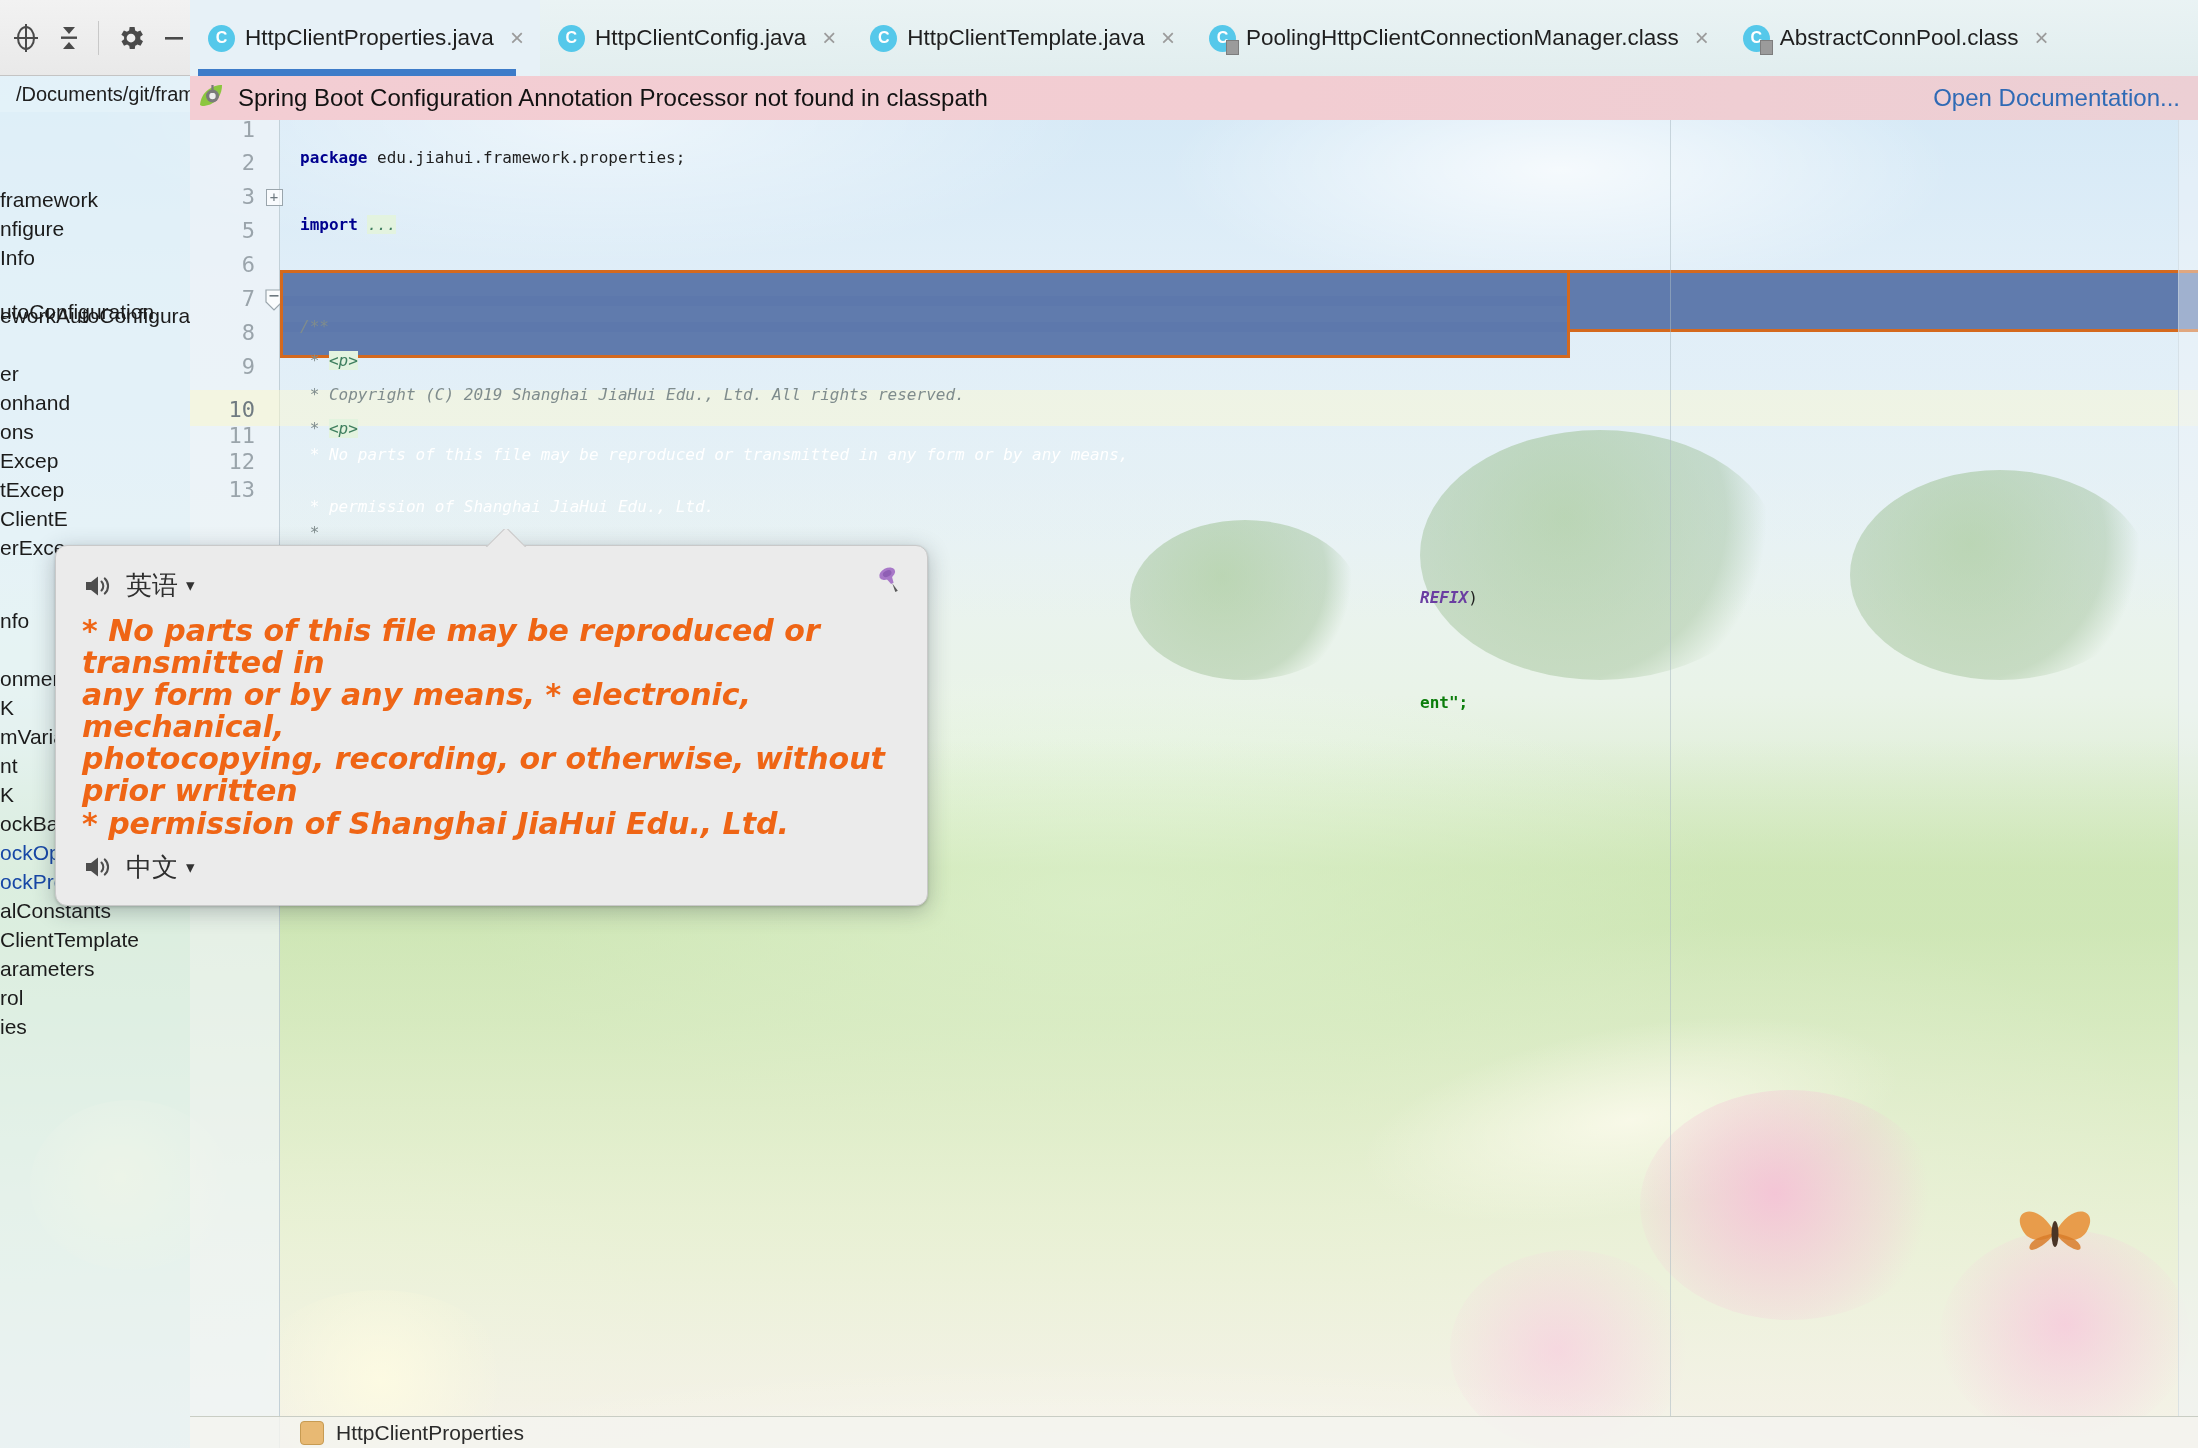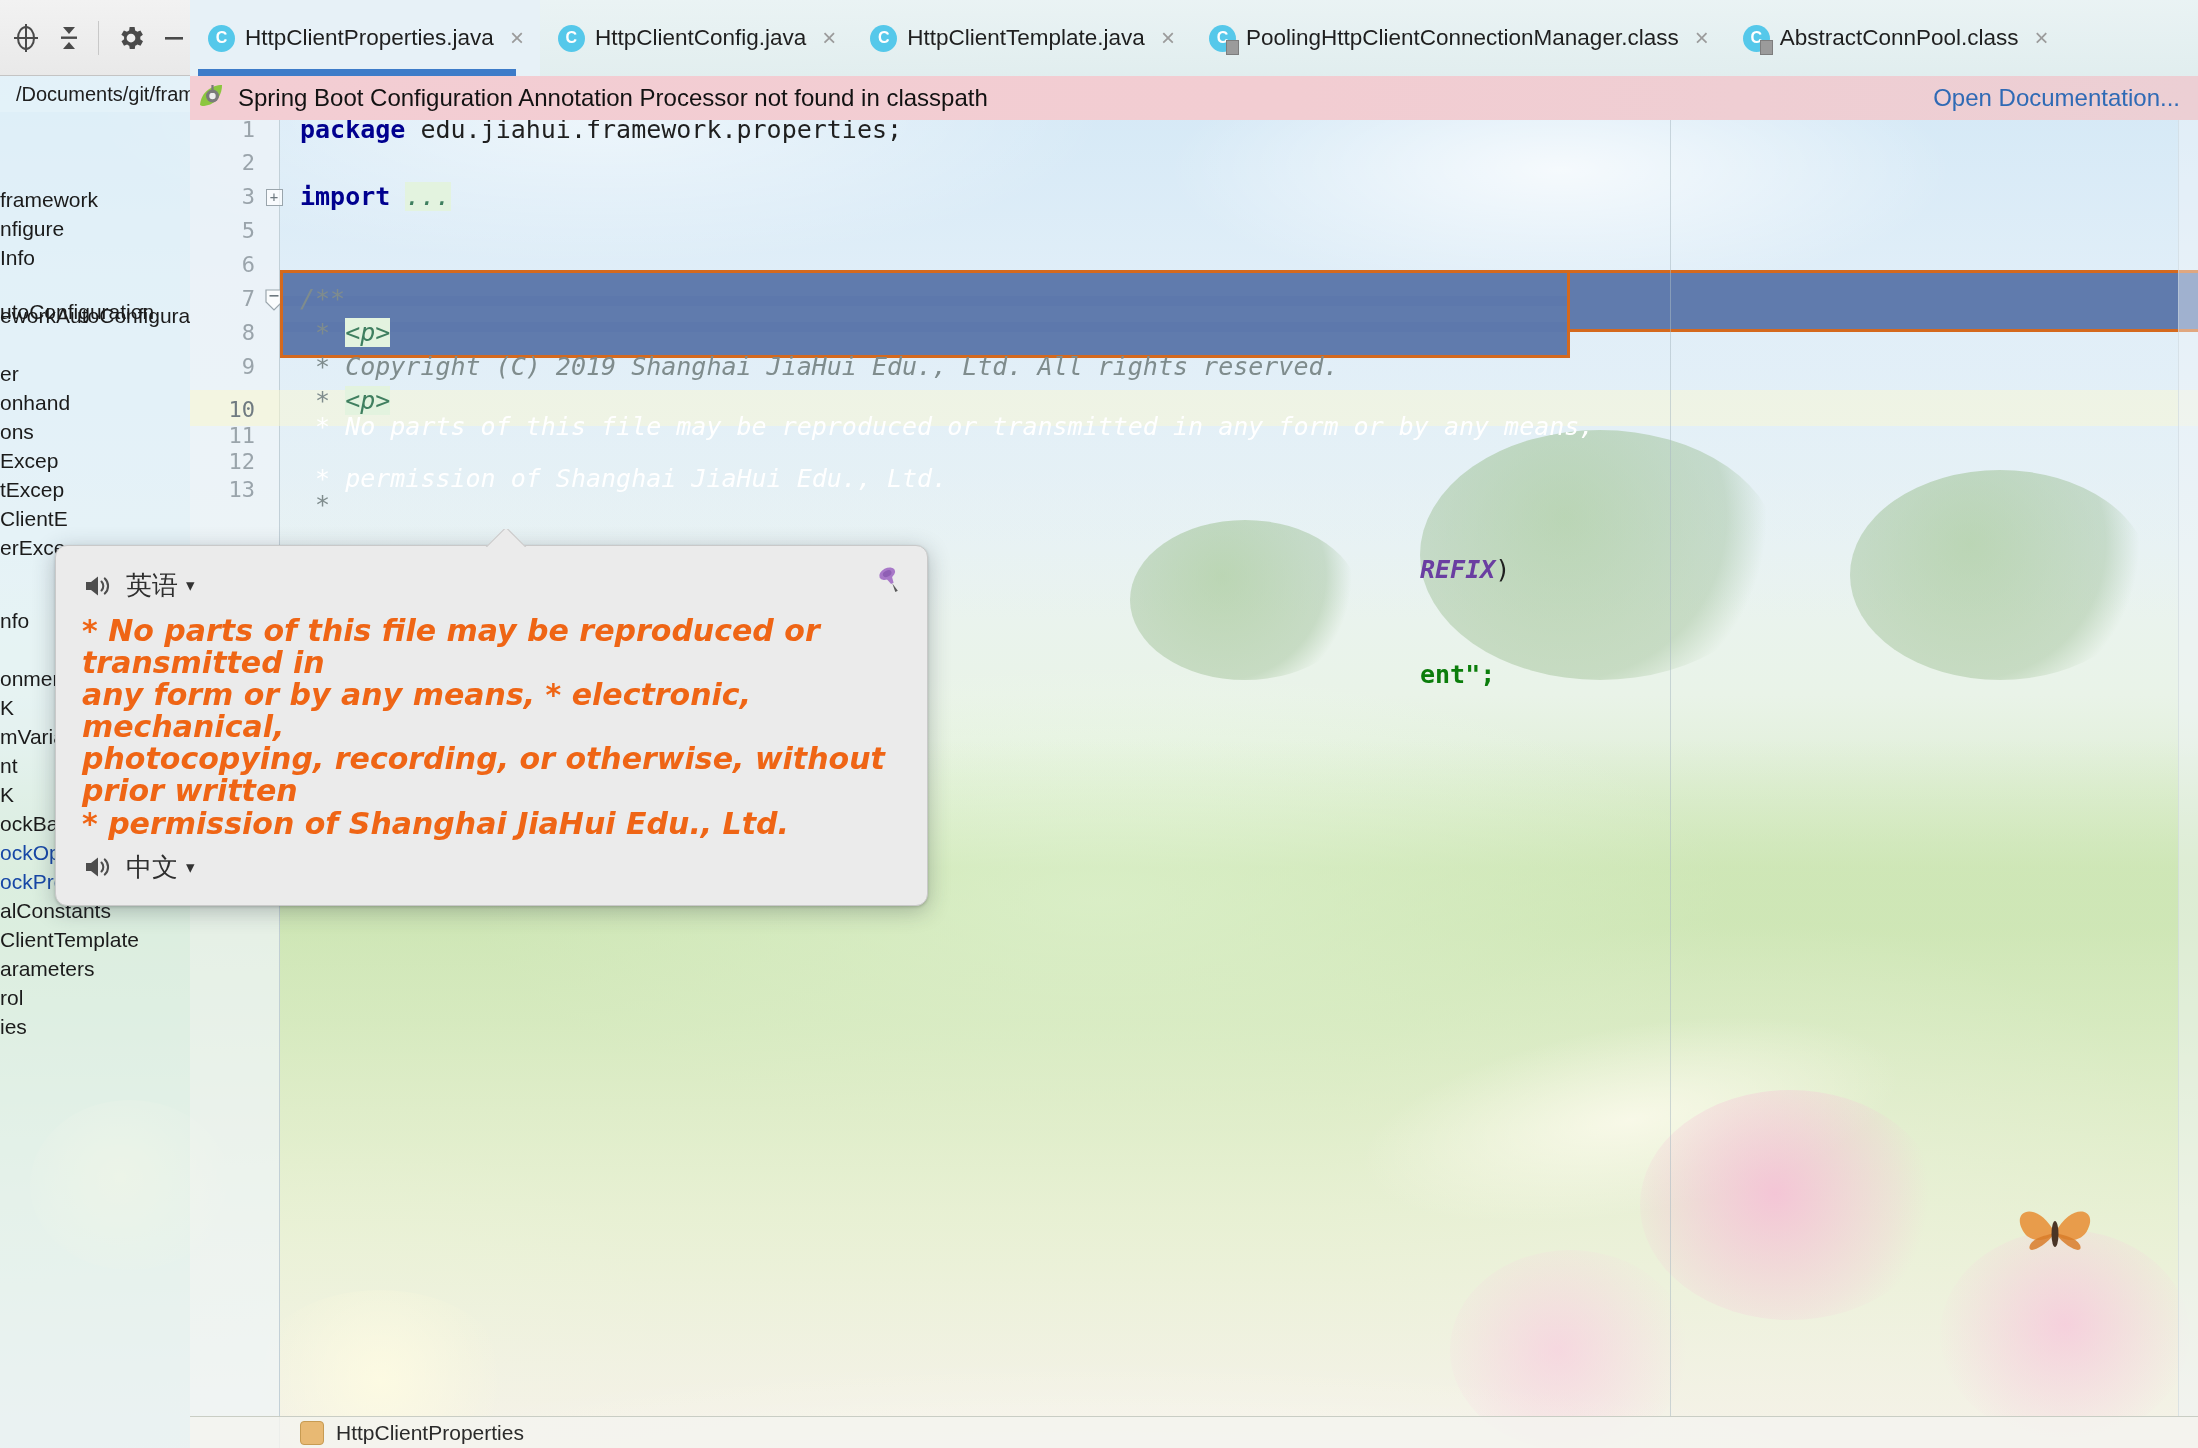--- a/index.html
+++ b/index.html
@@ -190,21 +190,21 @@
     display:flex; align-items:center; justify-content:center;
   }
   .fold .box {
     width:17px; height:17px; border:1px solid #9aa5ac; background:rgba(255,255,255,.7);
     display:flex; align-items:center; justify-content:center; font-size:14px; line-height:1; color:#6d787f;
   }
   .code-area { position:absolute; left:90px; top:0; right:0; bottom:0; }
   .code-line {
     position:absolute; left:20px; height:36px; line-height:36px;
     font-family:"DejaVu Sans Mono", monospace;
-    font-size:25px; white-space:pre; color:#1f1f1f;
+    font-size:16px; white-space:pre; color:#1f1f1f;margin-top:28px;
   }
   .kw { color:#00008f; font-weight:bold; }
   .cmt { color:#7f8c8d; font-style:italic; }
   .tagmark { background:#e3f3df; color:#3f7f5f; font-style:italic; }
   .str { color:#0b7d0b; font-weight:bold; }
   .sfield { color:#6a3ea1; font-style:italic; font-weight:bold; }
   .sel-band {
     position:absolute; background:#5d78ab; opacity:.98;
   }
   .sel-text { color:#ffffff !important; }

